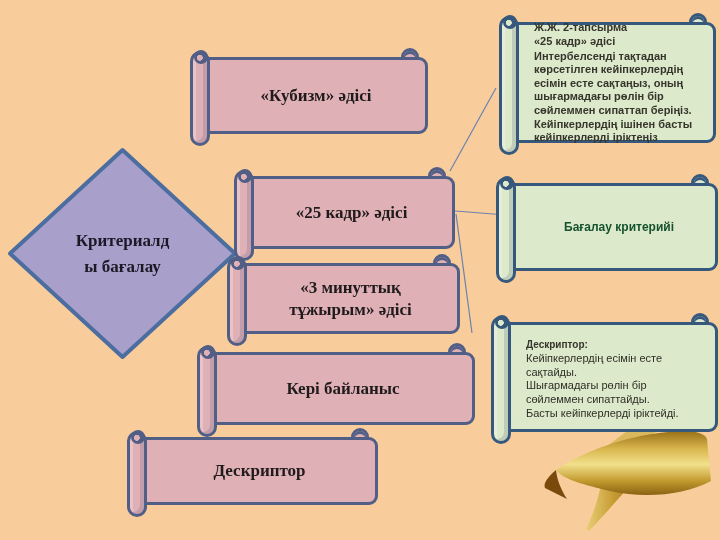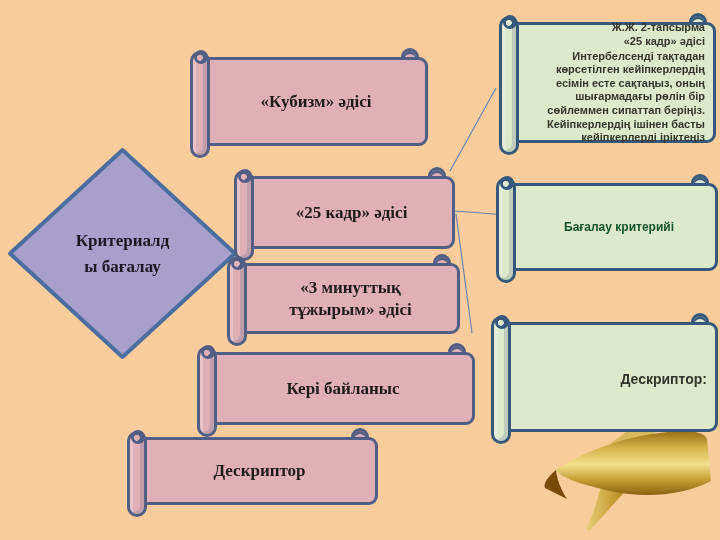--- a/index.html
+++ b/index.html
@@ -18,21 +18,21 @@
     z-index:2;box-sizing:border-box;
     box-shadow:inset -4px -2px 0 rgba(60,70,110,.18), inset 3px 2px 0 rgba(255,255,255,.25);}
   .roll-knob{position:absolute;left:-2px;top:-7px;width:14px;height:14px;border-radius:50%;
     background:radial-gradient(circle at 38% 58%, var(--fill) 0 32%, var(--stroke) 38% 100%);
     border:2px solid var(--stroke);z-index:3;box-sizing:border-box;}
   .curl{position:absolute;right:9px;top:-9px;width:18px;height:18px;border-radius:50%;
     background:var(--fill);border:3px solid var(--stroke);z-index:0;box-sizing:border-box;
     box-shadow:inset 0 3px 0 var(--stroke);}
   .method-label{font-family:"Liberation Serif",serif;font-weight:bold;font-size:17px;
     color:#1f1b1b;text-align:center;line-height:1.25;white-space:pre-line;padding:0 14px 0 22px;}
-  .note-text{width:100%;padding:5px 8px 4px 26px;box-sizing:border-box;color:#35352b;text-align:right;}
+  .note-text{width:100%;padding:5px 8px 4px 26px;box-sizing:border-box;color:#35352b;}
   .note-heading{font-size:11px;font-weight:bold;line-height:1.25;white-space:pre-line;}
   .note-body{font-size:11px;font-weight:bold;line-height:1.24;white-space:pre-line;margin-top:1px;}
   .note-body.normal{font-weight:normal;color:#2e2e26;}
   .criteria-label{font-size:12px;font-weight:bold;color:#14532d;text-align:center;
     padding-left:18px;}
 
   
   .diamond{position:absolute;left:7px;top:147px;width:231px;height:213px;z-index:2;}
   .diamond svg{position:absolute;inset:0;}
   .diamond-label{position:absolute;inset:0;display:flex;align-items:center;justify-content:center;
@@ -76,21 +76,21 @@
   </svg>
 
   <div class="diamond">
     <svg viewBox="0 0 231 213">
       <polygon points="115.5,3 228,106.5 115.5,210 3,106.5" fill="#a89fcb" stroke="#4c6da0" stroke-width="4" stroke-linejoin="round"></polygon>
     </svg>
     <div class="diamond-label">Критериалд
 ы бағалау</div>
   </div>
 
-  <div class="scroll pink" style="left:196px;top:57px;width:232px;height:89px;text-decoration:underline;">
+  <div class="scroll pink" style="left:196px;top:57px;width:232px;height:77px;text-decoration:underline;">
     <span class="curl"></span>
     <div class="scroll-body">
       <div class="method-label">«Кубизм» әдісі</div>
     </div>
     <span class="roll"></span>
     <span class="roll-knob"></span>
   </div>
 
   <div class="scroll pink" style="left:240px;top:176px;width:215px;height:73px;">
     <span class="curl"></span>
@@ -148,20 +148,23 @@
       <div class="criteria-label">Бағалау критерийі</div>
     </div>
     <span class="roll"></span>
     <span class="roll-knob"></span>
   </div>
 
   <div class="scroll green" style="left:497px;top:322px;width:221px;height:110px;">
     <span class="curl"></span>
     <div class="scroll-body">
       <div class="note-text" style="padding-top:9px;">
-        <div class="note-heading" style="font-size:14px;">Дескриптор:</div>
+        <div class="note-heading" style="font-size:10px;">Дескриптор:</div>
+        <div class="note-body normal">Кейіпкерлердің есімін есте сақтайды.
+Шығармадағы рөлін бір сөйлеммен сипаттайды.
+Басты кейіпкерлерді іріктейді.</div>
       </div>
     </div>
     <span class="roll"></span>
     <span class="roll-knob"></span>
   </div>
 
 </div>
 
 </body></html>

